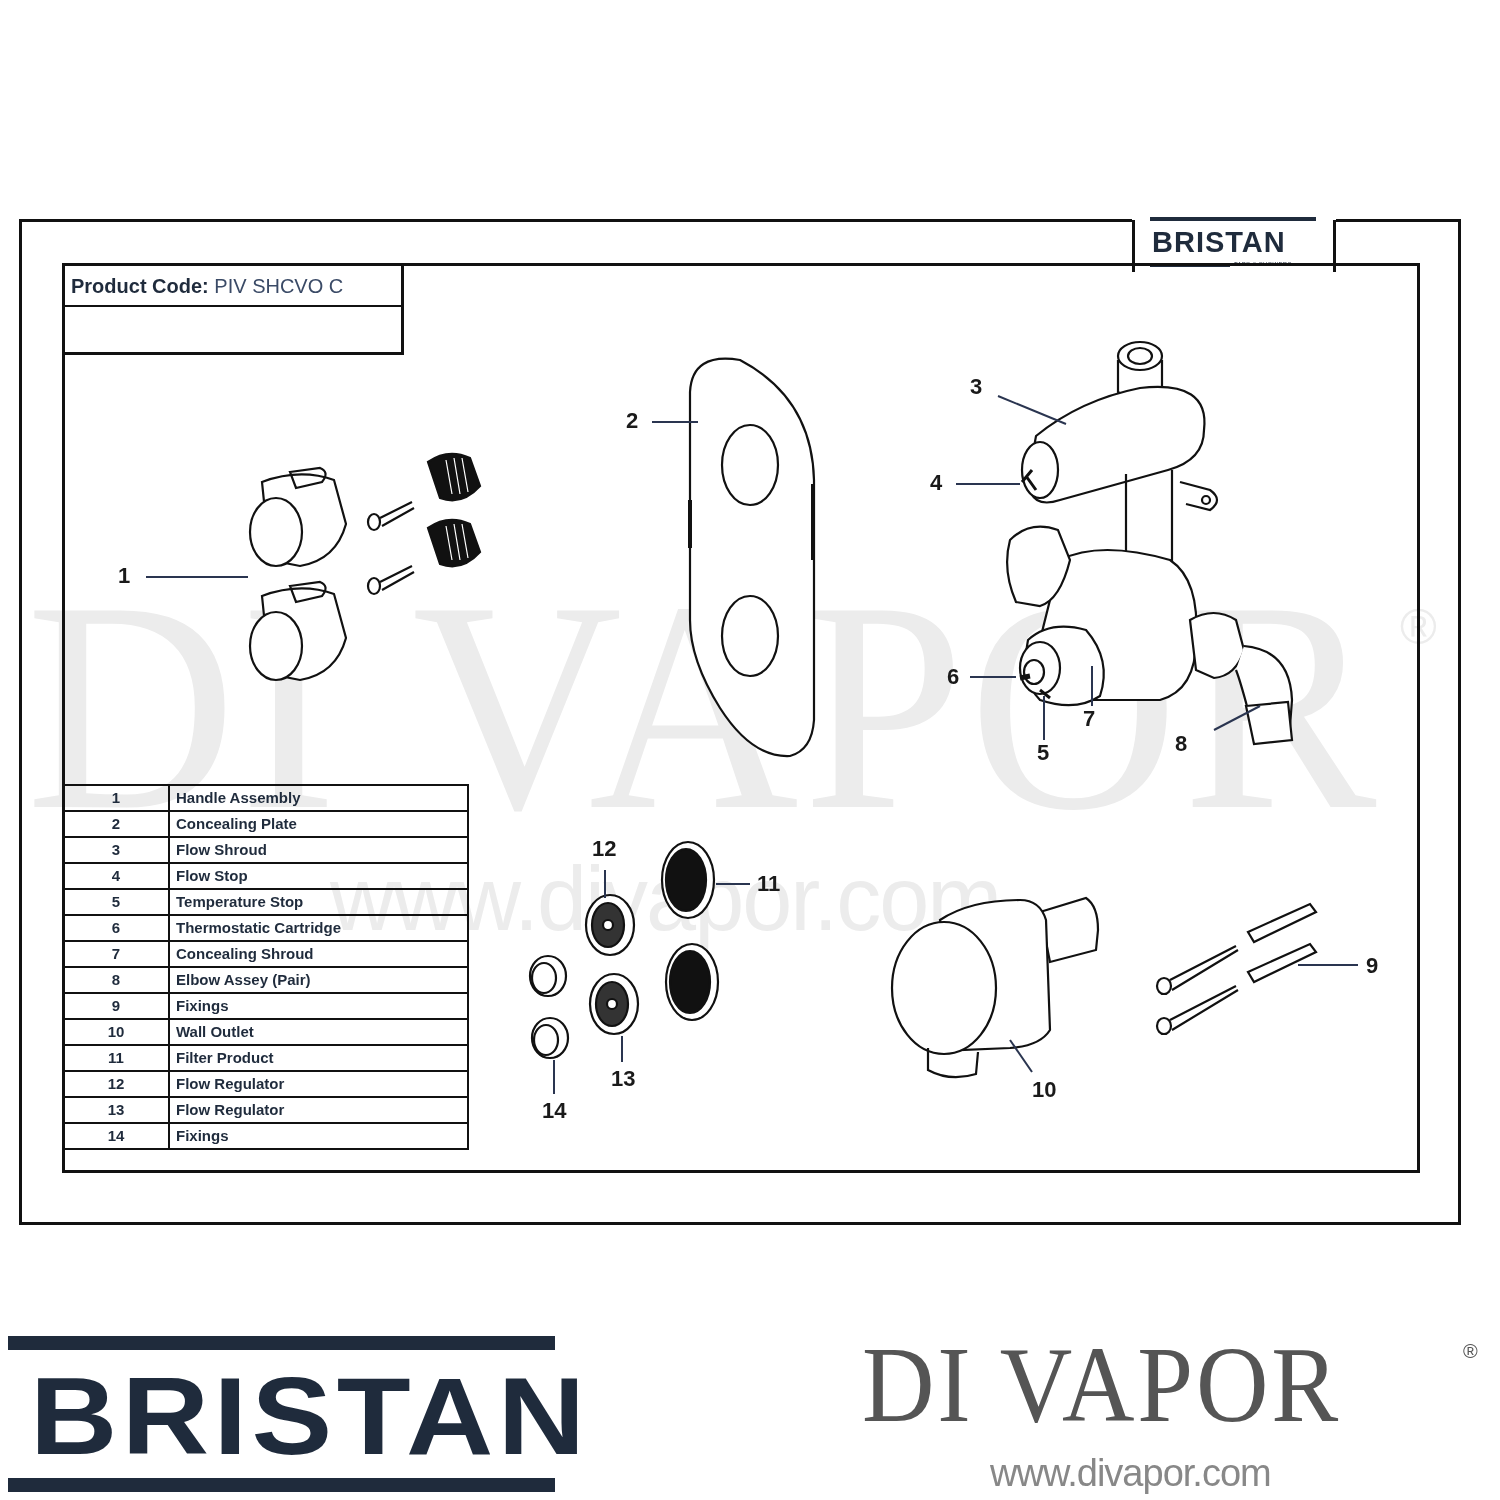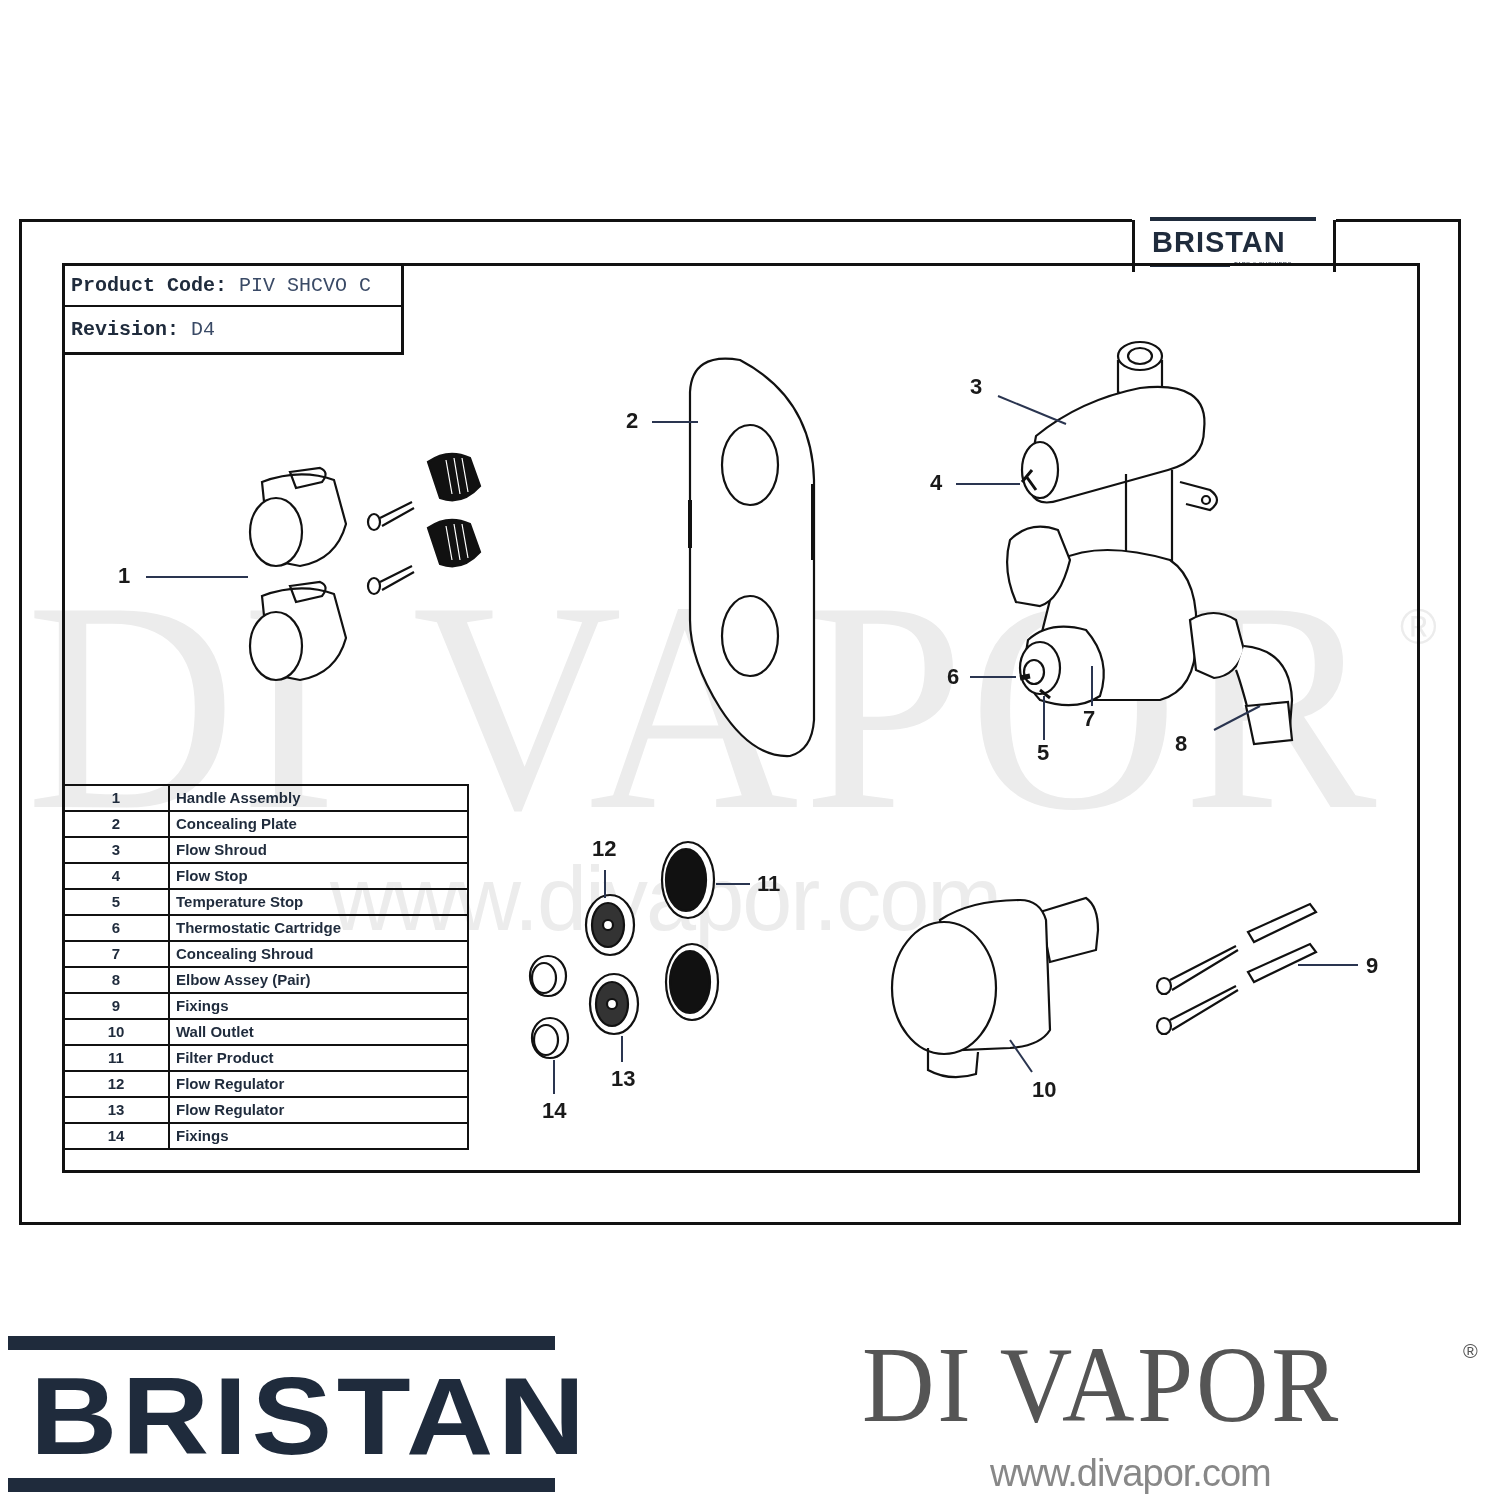--- a/index.html
+++ b/index.html
@@ -8,21 +8,21 @@
   .brand-gap { position:absolute; left:1132px; top:212px; width:204px; height:60px; background:#fff; }
   .brand-gap .bl { position:absolute; left:0; top:8px; width:3px; height:52px; background:#111; }
   .brand-gap .br { position:absolute; right:0; top:8px; width:3px; height:52px; background:#111; }
   .top-brand { position:absolute; left:1150px; top:217px; width:166px; height:52px; }
   .top-brand .bar1 { position:absolute; left:0; top:0; width:166px; height:4px; background:#1f2b3c; }
   .top-brand .word { position:absolute; left:2px; top:8px; font-weight:bold; font-size:29px; letter-spacing:1px; color:#1f2b3c; line-height:34px; }
   .top-brand .bar2 { position:absolute; left:0; top:46px; width:80px; height:4px; background:#1f2b3c; }
   .top-brand .tag { position:absolute; left:84px; top:44px; font-size:6px; color:#1f2b3c; letter-spacing:.3px; }
   .inner { position:absolute; left:62px; top:263px; width:1358px; height:910px; border:3px solid #111; box-sizing:border-box; }
   .info-box { position:absolute; left:62px; top:263px; width:342px; height:92px; border:3px solid #111; box-sizing:border-box; border-top:none; border-left:none; }
-  .info-row { position:absolute; left:0; height:44px; width:100%; box-sizing:border-box; padding-left:9px; font-size:20px; line-height:46px;font-family:Liberation Mono, monospace; }
+  .info-row { position:absolute; left:0; height:44px; width:100%; box-sizing:border-box; padding-left:9px; font-size:20px; line-height:46px; }
   .info-row.r1 { top:0; border-bottom:2px solid #111; }
   .info-row.r2 { top:44px; }
   .info-row b { color:#1f2b3c; }
   .info-row .val { color:#3a4a66; font-weight:normal; }
   .wm-big { position:absolute; left:26px; top:556px; font-family:"Liberation Serif", serif; font-size:300px; line-height:300px; color:#ececec; letter-spacing:4px; white-space:nowrap; transform:scaleX(0.97); transform-origin:left; }
   .wm-reg { position:absolute; left:1400px; top:598px; font-family:"Liberation Sans", sans-serif; font-size:50px; color:#ececec; }
   .wm-url { position:absolute; left:330px; top:848px; font-family:"Liberation Sans", sans-serif; font-size:90px; color:#ececec; font-weight:300; white-space:nowrap; letter-spacing:-2px; }
   .parts-table { position:absolute; left:62px; top:784px; width:407px; border-collapse:collapse; }
   .parts-table td { border:2px solid #111; height:24px; padding:0; font-size:15px; font-weight:bold; color:#1f2b3c; line-height:24px; }
   .parts-table td.num { width:104px; text-align:center; }
@@ -55,24 +55,20 @@
   <div class="tag">TAPS &amp; SHOWERS</div>
 </div>
 
 <div class="inner"></div>
 
 <div class="info-box">
   <div class="info-row r1">
     <b>Product Code:</b>
     <span class="val">PIV SHCVO C</span>
   </div>
-  <div class="info-row r2">
-    <b>Revision:</b>
-    <span class="val">D4</span>
-  </div>
 </div>
 
 <svg class="art" width="1500" height="1500" viewBox="0 0 1500 1500">
   <g fill="none" stroke="#111" stroke-width="2.2">
 
     <g>
       <path d="M262 482 Q300 468 334 480 L346 524 Q336 560 300 566 L270 560 Z" fill="#fff"></path>
       <ellipse cx="276" cy="532" rx="26" ry="34" fill="#fff"></ellipse>
       <path d="M290 472 L320 468 Q330 472 322 482 L296 488 Z"></path>
       <path d="M262 596 Q300 582 334 594 L346 638 Q336 674 300 680 L270 674 Z" fill="#fff"></path>

